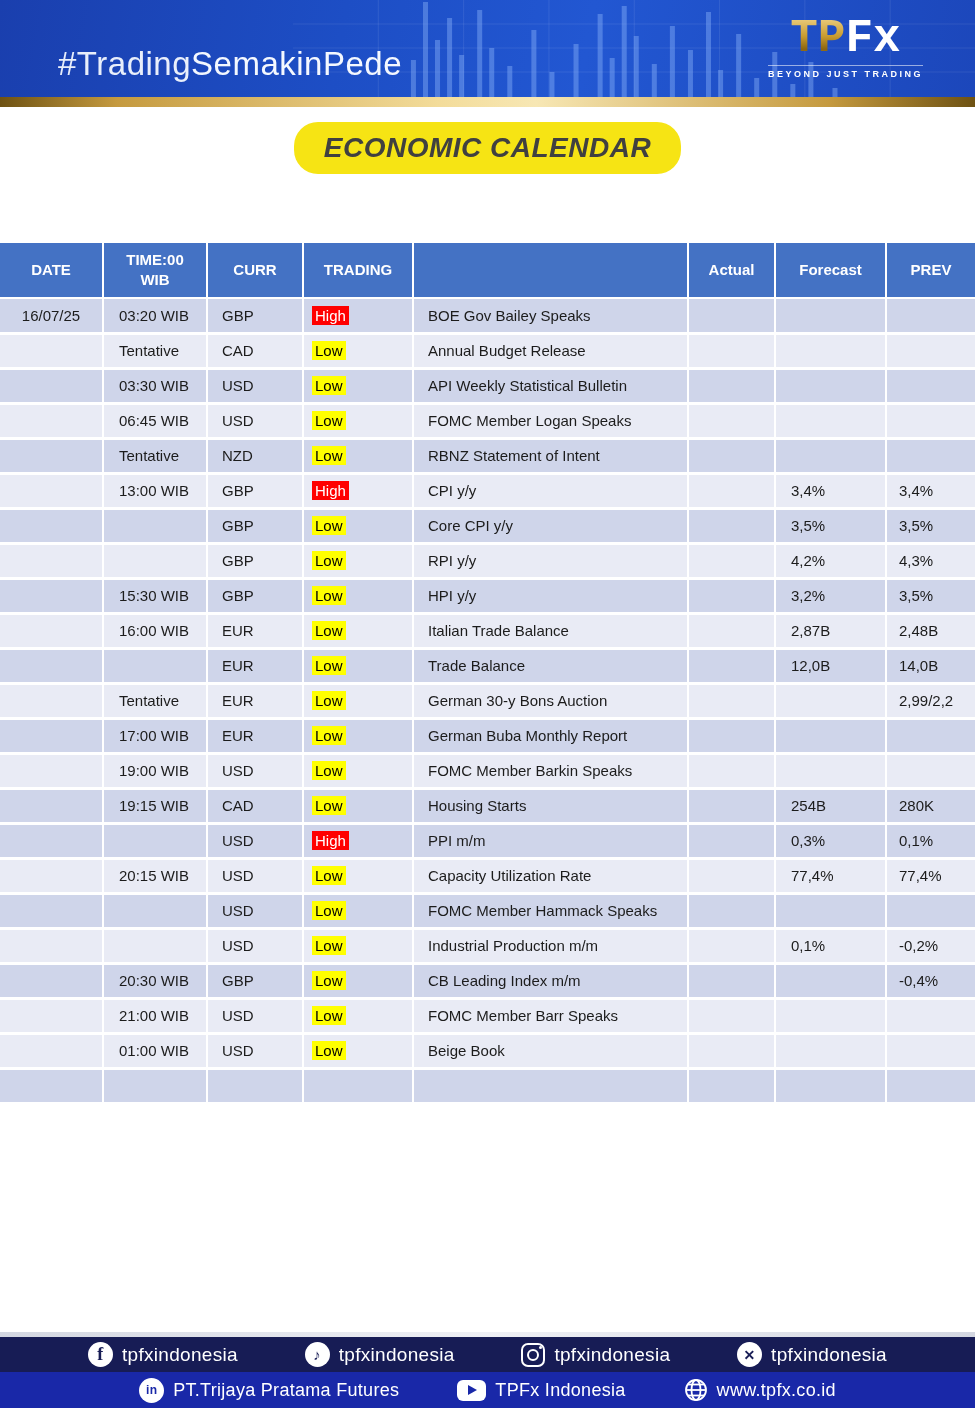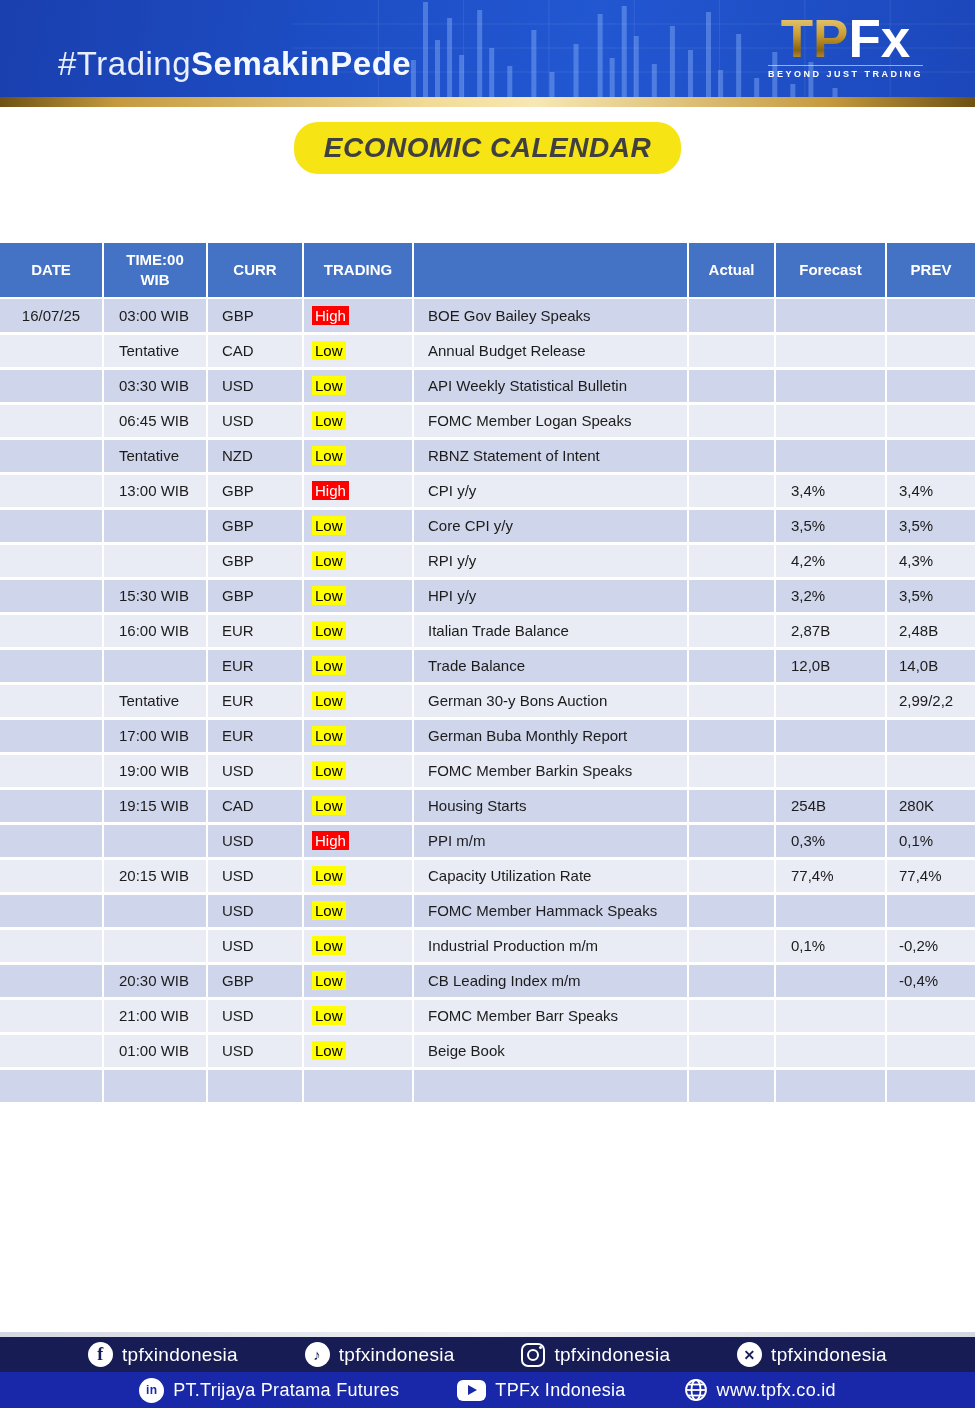--- a/index.html
+++ b/index.html
@@ -7,23 +7,23 @@
   body { font-family: "Liberation Sans", sans-serif; }
   .page { position: relative; width: 975px; height: 1408px; background:#ffffff; overflow:hidden; margin:0 auto; }
 
   
   .banner { position:relative; width:100%; height:97px;
     background: linear-gradient(100deg,#1a3fae 0%, #1d4ec5 35%, #2257d2 60%, #1c47bb 100%);
     overflow:hidden; }
   .banner-chart { position:absolute; top:0; right:0; height:100%; width:70%; opacity:.85; }
   .hashtag { position:absolute; left:58px; bottom:14px; font-size:33px; color:#f4f8ff; letter-spacing:.5px; }
   .hashtag .light { font-weight: normal; opacity:.95; }
-  .hashtag .bold  { font-weight: bold; }
+  .hashtag .bold  { font-weight: normal; }
   .logo { position:absolute; right:52px; top:16px; text-align:center; }
-  .logo-text { font-family:Liberation Sans, sans-serif; font-size:53px; line-height:46px; font-weight:bold; }
+  .logo-text { font-family:Liberation Mono, monospace; font-size:46px; line-height:46px; font-weight:bold; }
   .logo-tp { background:linear-gradient(180deg,#f0d48a 5%,#c89b2e 45%,#8a6410 70%,#e3bd62 100%);
              -webkit-background-clip:text; background-clip:text; color:transparent; }
   .logo-fx { color:#ffffff; }
   .logo-tagline { margin-top:3px; padding-top:3px; border-top:1px solid rgba(255,255,255,.55);
     color:#ffffff; font-size:9px; font-weight:bold; letter-spacing:2.5px; white-space:nowrap; }
   .gold-bar { width:100%; height:10px;
     background: linear-gradient(90deg,#6e5213 0%, #c59a3f 12%, #f3dc9a 45%, #f7e7b4 55%, #c59a3f 85%, #6e5213 100%); }
 
   
   .title-wrap { margin-top:15px; height:52px; display:flex; justify-content:center; }
@@ -168,21 +168,21 @@
         <th>TRADING</th>
         <th></th>
         <th>Actual</th>
         <th>Forecast</th>
         <th>PREV</th>
       </tr>
     </thead>
     <tbody id="calendar-body">
         <tr class="odd">
           <td class="cell-date">16/07/25</td>
-          <td class="cell-time">03:00 WIB</td>
+          <td class="cell-time">03:20 WIB</td>
           <td class="cell-curr">GBP</td>
           <td class="cell-impact"><span class="impact-badge impact-high">High</span></td>
           <td class="cell-event">BOE Gov Bailey Speaks</td>
           <td class="cell-actual"></td>
           <td class="cell-forecast"></td>
           <td class="cell-prev"></td>
         </tr>
         <tr class="even">
           <td class="cell-date"></td>
           <td class="cell-time">Tentative</td>

